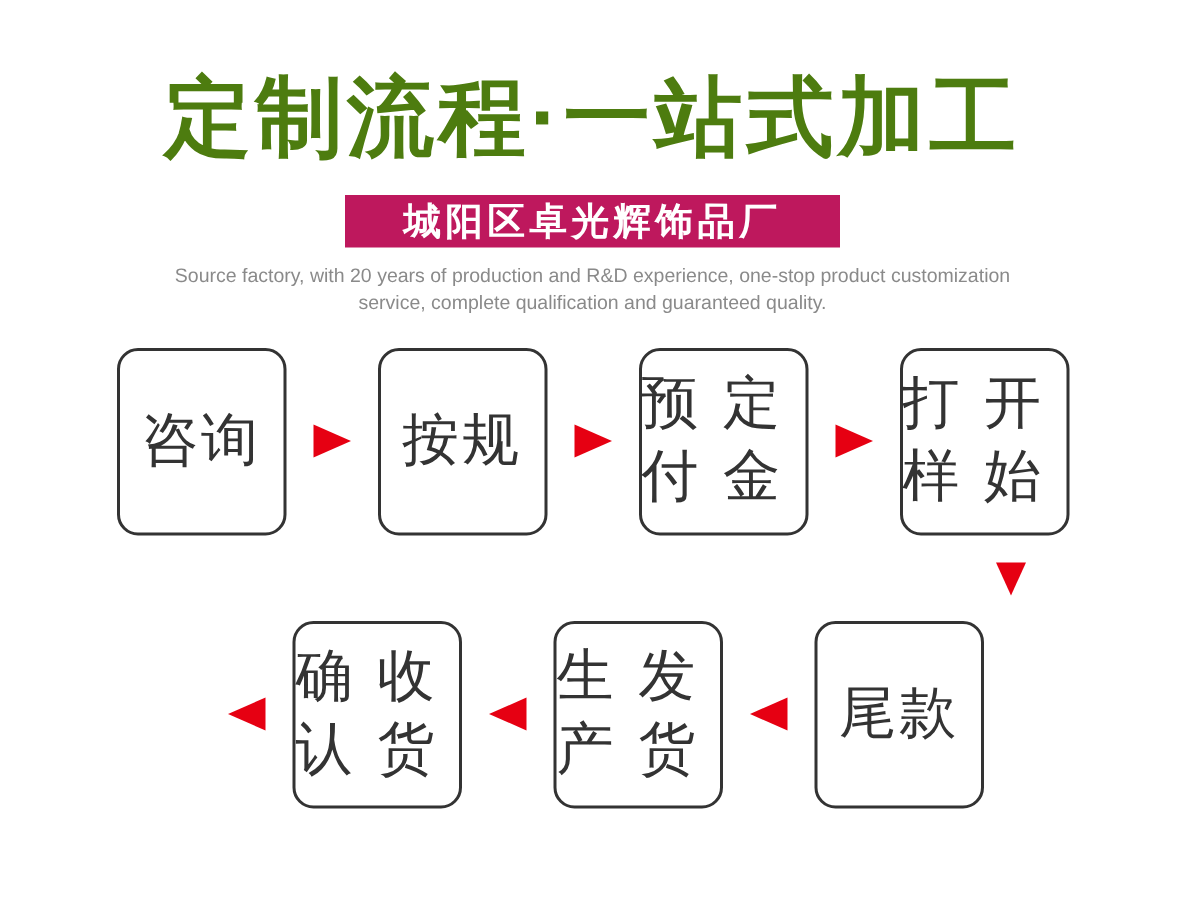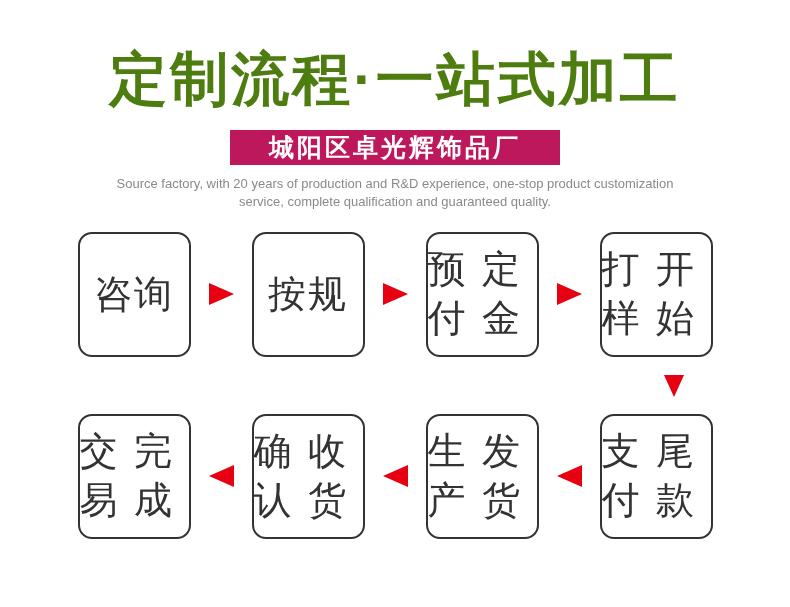--- a/index.html
+++ b/index.html
@@ -140,41 +140,36 @@
         <span>打样</span>
         <span>开始</span>
       </div>
     </div>
 
     <div class="spacer-row">
       <div class="arrow-down"></div>
     </div>
 
     <div class="flow-row">
-      <div class="step-box">
-        <span>交易</span>
-        <span>完成</span>
-      </div>
       <div class="gap-cell">
         <div class="arrow-left"></div>
       </div>
       <div class="step-box">
         <span>确认</span>
         <span>收货</span>
       </div>
       <div class="gap-cell">
         <div class="arrow-left"></div>
       </div>
       <div class="step-box">
         <span>生产</span>
         <span>发货</span>
       </div>
       <div class="gap-cell">
         <div class="arrow-left"></div>
       </div>
       <div class="step-box">
-        <span>支付</span>
         <span>尾款</span>
       </div>
     </div>
 
   </div>
 </div>
 
 </body></html>

